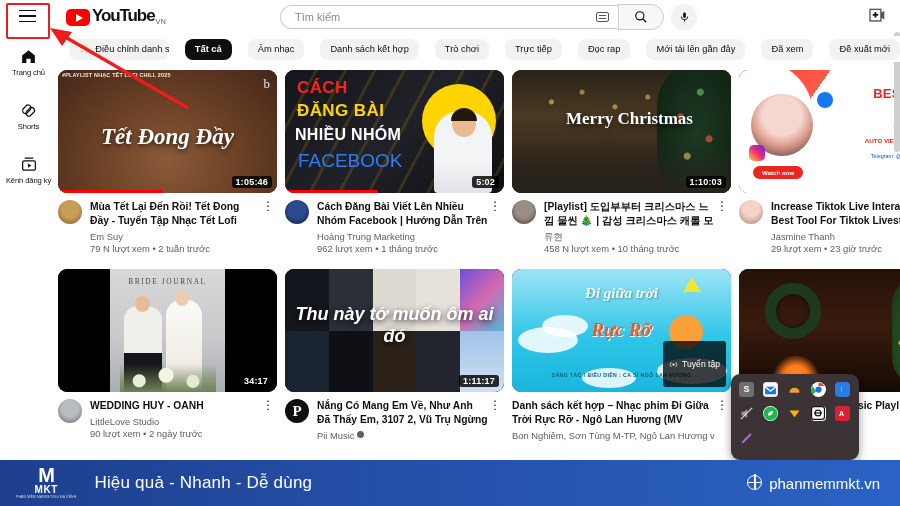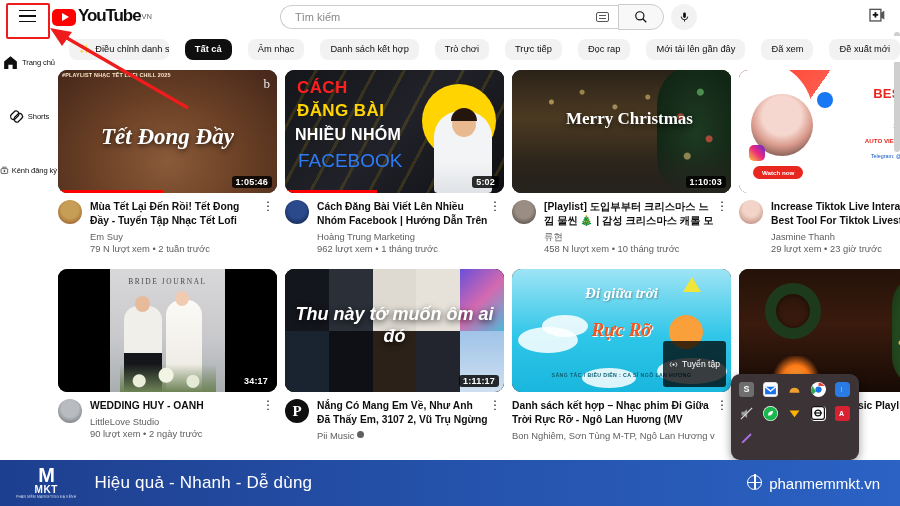--- a/index.html
+++ b/index.html
@@ -19,21 +19,21 @@
   .hamburger {
     width: 34px; height: 26px; margin-left: 10px;
     display: flex; flex-direction: column; justify-content: center;
     align-items: center; gap: 4px; cursor: pointer;
   }
   .hamburger span { display: block; width: 17px; height: 1.6px; background: #0f0f0f; }
   .hl-box {
     position: absolute; left: 6px; top: 3px; width: 44px; height: 36px;
     border: 2.6px solid #ee1c1c; border-radius: 2px; z-index: 60; pointer-events: none;
   }
-  .logo { display: flex; align-items: center; margin-left: 8px; cursor: pointer; }
+  .logo { display: flex; align-items: flex-end; margin-left: 22px; cursor: pointer; }
   .logo-play {
     width: 24px; height: 17px; background: #ff0000; border-radius: 5px;
     display: flex; align-items: center; justify-content: center; margin-top: 2px;
   }
   .logo-play::after {
     content: ""; width: 0; height: 0; border-left: 7px solid #fff;
     border-top: 4.5px solid transparent; border-bottom: 4.5px solid transparent; margin-left: 2px;
   }
   .logo-text { font-size: 17px; font-weight: bold; letter-spacing: -1.1px; color: #0f0f0f; margin-left: 2px; line-height: 20px; }
   .logo-cc { font-size: 7.5px; color: #606060; margin-left: 1px; line-height: 9px; }
@@ -59,21 +59,21 @@
   }
   .micbtn {
     width: 26px; height: 26px; border-radius: 50%; background: #f2f2f2;
     display: flex; align-items: center; justify-content: center; margin-left: 7px; cursor: pointer;
   }
   .createbtn { position: absolute; right: 14px; top: 8px; cursor: pointer; }
 
   
   .sidebar { position: absolute; left: 0; top: 32px; width: 57px; height: 474px; background: #fff; z-index: 30; }
   .side-item {
-    width: 57px; height: 48px; display: flex; flex-direction: row;
+    width: 57px; height: 48px; display: flex; flex-direction: column;
     align-items: center; justify-content: center; gap: 3px; cursor: pointer; margin-top: 6px;
   }
   .side-label { font-size: 7.6px; color: #0f0f0f; letter-spacing: -0.1px; white-space: nowrap; }
 
   
   .chiprow {
     position: absolute; left: 57px; top: 36px; width: 843px; height: 26px;
     display: flex; align-items: center; gap: 16px; padding-left: 12px; background: #fff; z-index: 25;
   }
   .chip {

